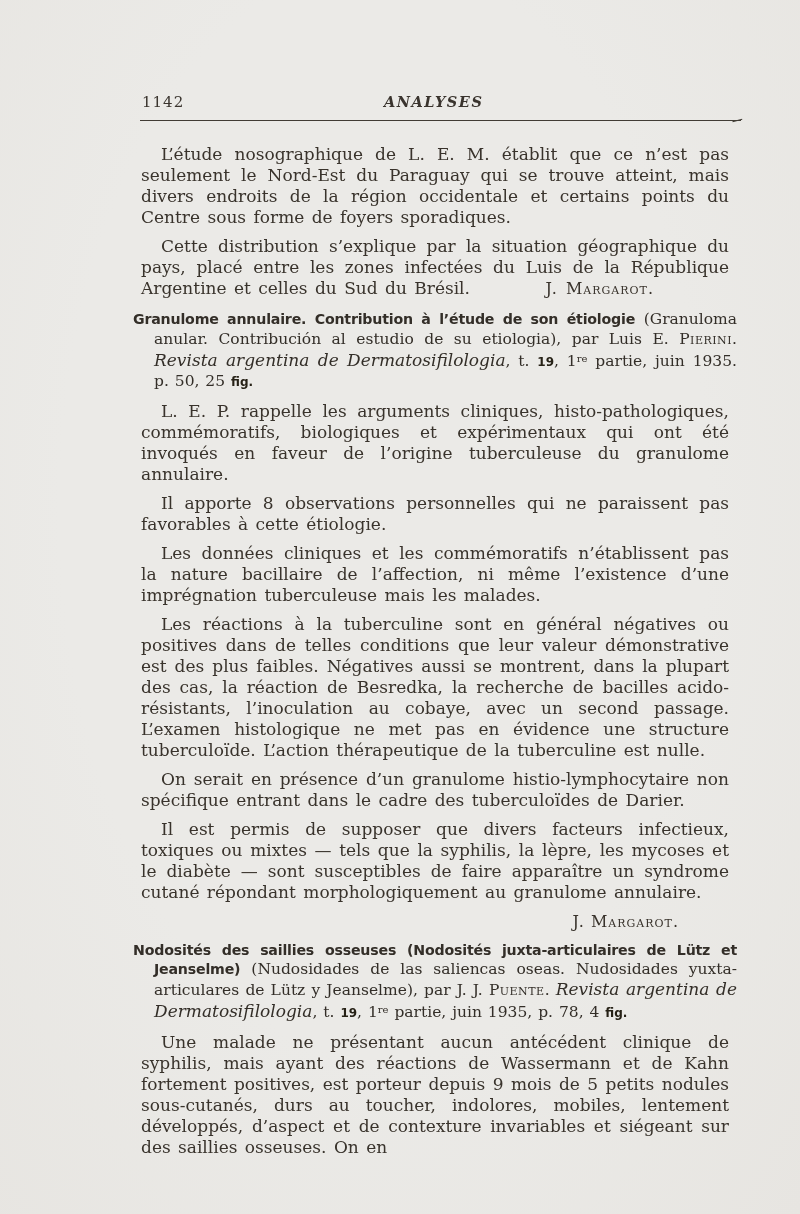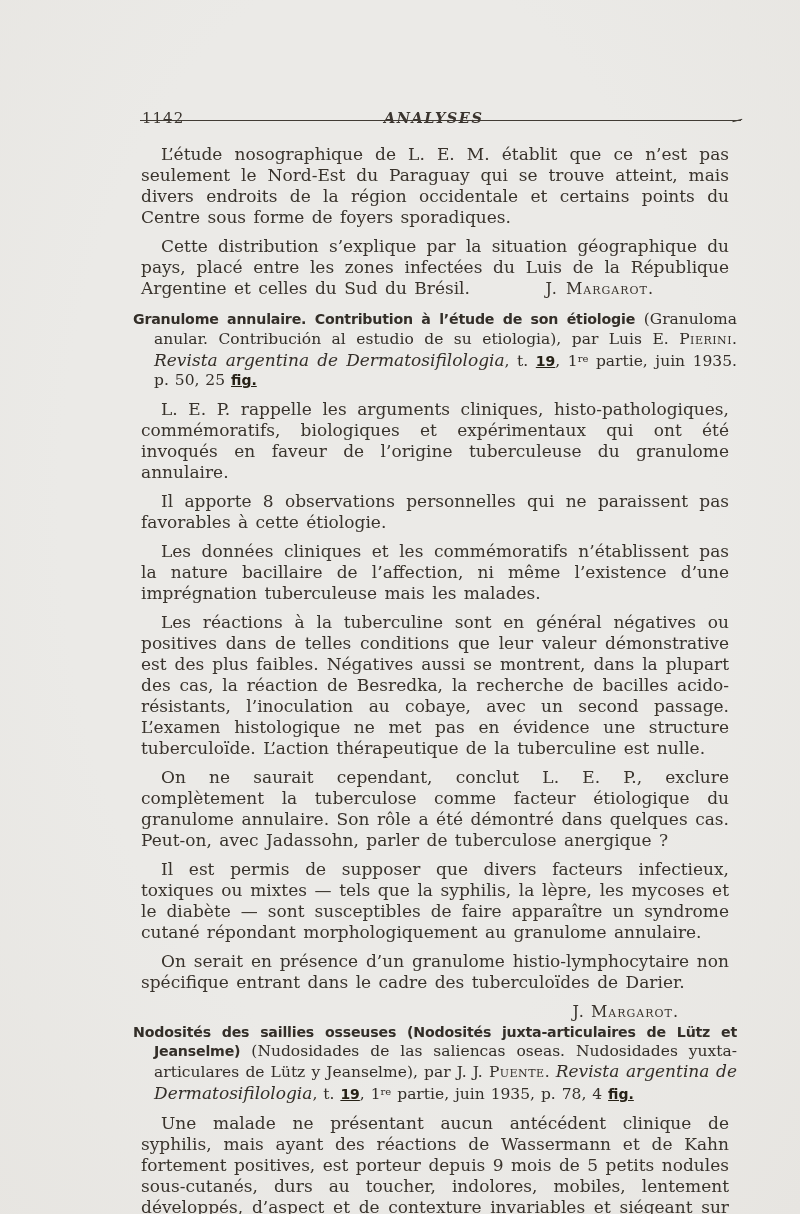--- a/index.html
+++ b/index.html
@@ -8,21 +8,21 @@
   .page {
     position: relative;
     width: 800px;
     height: 1214px;
     background: radial-gradient(ellipse at 48% 42%, #ebeae7 55%, #e7e5e1 100%);
     font-family: "DejaVu Serif", "Liberation Serif", serif;
     color: #39332c;
     overflow: hidden;
   }
 
-  .page-header { position: absolute; top: 93px; left: 0; width: 800px; height: 20px; margin-top: 16px; }
+  .page-header { position: absolute; top: 93px; left: 0; width: 800px; height: 20px; }
   .page-number {
     position: absolute; left: 142px; top: 0;
     font-size: 15px; letter-spacing: 1px; color: #3a342e;
   }
   .running-title {
     position: absolute; left: 384px; top: 0;
     font-size: 14.5px; font-style: italic; font-weight: bold;
     letter-spacing: 1.5px; color: #3a342e;
   }
   .header-rule {
@@ -59,33 +59,33 @@
   .h-bold {
     font-family: "DejaVu Sans", "Liberation Sans", sans-serif;
     font-weight: bold; font-size: 14.2px; letter-spacing: -0.2px;
     color: #26216;
   }
   .h-roman { font-size: 15.5px; }
   .h-italic { font-style: italic; font-size: 17px; }
   .h-smallcaps { font-variant: small-caps; letter-spacing: 0.5px; }
   .h-vol {
     font-family: "DejaVu Sans", "Liberation Sans", sans-serif;
-    font-weight: bold; font-size: 14px; color: #262116; text-decoration: underline;
+    font-weight: bold; font-size: 12px; color: #262116;
   }
   .h-sup { font-size: 10px; vertical-align: 0.38em; }
 
   .sig {
     font-variant: small-caps; letter-spacing: 1px;
     font-size: 16px; color: #39332c;
   }
   .sig-inline { float: right; margin-right: 75px; }
   .sig-line { margin: 0; padding-right: 58px; text-align: right;
     font-size: 17px; line-height: 21px; }
 
-  .entry-heading-2 { margin-top: 1px; }
+  .entry-heading-2 { margin-top: 9px; }
 </style>
 </head>
 <body>
 
 <div class="page">
 
   <div class="page-header">
     <span class="page-number">1142</span>
     <span class="running-title">ANALYSES</span>
   </div>
@@ -97,23 +97,22 @@
     <p class="body-p">L’étude nosographique de L. E. M. établit que ce n’est pas seulement le Nord-Est du Paraguay qui se trouve atteint, mais divers endroits de la région occidentale et certains points du Centre sous forme de foyers sporadiques.</p>
 
     <p class="body-p"><span>Cette distribution s’explique par la situation géographique du pays, placé entre les zones infectées du Luis de la République Argentine et celles du Sud du Brésil.</span><span class="sig sig-inline">J. Margarot.</span></p>
 
     <div class="entry-heading"><span class="h-bold">Granulome annulaire. Contribution à l’étude de son étiologie</span><span class="h-roman"> (Granuloma anular. Contribución al estudio de su etiologia), par Luis E. </span><span class="h-roman h-smallcaps">Pierini</span><span class="h-roman">. </span><span class="h-italic">Revista argentina de Dermatosifilologia</span><span class="h-roman">, t. </span><span class="h-vol">19</span><span class="h-roman">, 1</span><span class="h-roman h-sup">re</span><span class="h-roman"> partie, juin 1935. p. 50, 25 </span><span class="h-vol">fig.</span></div>
 
     <p class="body-p">L. E. P. rappelle les arguments cliniques, histo-pathologiques, commémoratifs, biologiques et expérimentaux qui ont été invoqués en faveur de l’origine tuberculeuse du granulome annulaire.</p>
     <p class="body-p">Il apporte 8 observations personnelles qui ne paraissent pas favorables à cette étiologie.</p>
     <p class="body-p">Les données cliniques et les commémoratifs n’établissent pas la nature bacillaire de l’affection, ni même l’existence d’une imprégnation tuberculeuse mais les malades.</p>
     <p class="body-p">Les réactions à la tuberculine sont en général négatives ou positives dans de telles conditions que leur valeur démonstrative est des plus faibles. Négatives aussi se montrent, dans la plupart des cas, la réaction de Besredka, la recherche de bacilles acido-résistants, l’inoculation au cobaye, avec un second passage. L’examen histologique ne met pas en évidence une structure tuberculoïde. L’action thérapeutique de la tuberculine est nulle.</p>
-    <p class="body-p">On ne saurait cependant, conclut L. E. P., exclure complètement la tuberculose comme facteur étiologique du granulome annulaire. Son rôle a été démontré dans quelques cas. Peut-on, avec Jadassohn, parler de tuberculose anergique ?</p>
+    <p class="body-p">On serait en présence d’un granulome histio-lymphocytaire non spécifique entrant dans le cadre des tuberculoïdes de Darier.</p>
     <p class="body-p">Il est permis de supposer que divers facteurs infectieux, toxiques ou mixtes — tels que la syphilis, la lèpre, les mycoses et le diabète — sont susceptibles de faire apparaître un syndrome cutané répondant morphologiquement au granulome annulaire.</p>
-    <p class="body-p">On serait en présence d’un granulome histio-lymphocytaire non spécifique entrant dans le cadre des tuberculoïdes de Darier.</p>
 
     <div class="sig-line"><span class="sig">J. Margarot.</span></div>
 
     <div class="entry-heading entry-heading-2"><span class="h-bold">Nodosités des saillies osseuses (Nodosités juxta-articulaires de Lütz et Jeanselme)</span><span class="h-roman"> (Nudosidades de las saliencas oseas. Nudosidades yuxta-articulares de Lütz y Jeanselme), par J. J. </span><span class="h-roman h-smallcaps">Puente</span><span class="h-roman">. </span><span class="h-italic">Revista argentina de Dermatosifilologia</span><span class="h-roman">, t. </span><span class="h-vol">19</span><span class="h-roman">, 1</span><span class="h-roman h-sup">re</span><span class="h-roman"> partie, juin 1935, p. 78, 4 </span><span class="h-vol">fig.</span></div>
 
     <p class="body-p">Une malade ne présentant aucun antécédent clinique de syphilis, mais ayant des réactions de Wassermann et de Kahn fortement positives, est porteur depuis 9 mois de 5 petits nodules sous-cutanés, durs au toucher, indolores, mobiles, lentement développés, d’aspect et de contexture invariables et siégeant sur des saillies osseuses. On en</p>
 
   </div>
 </div>
 

